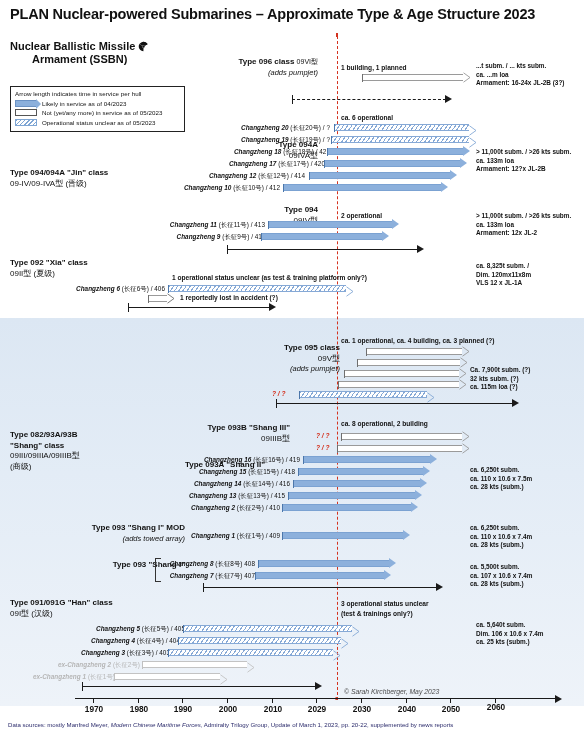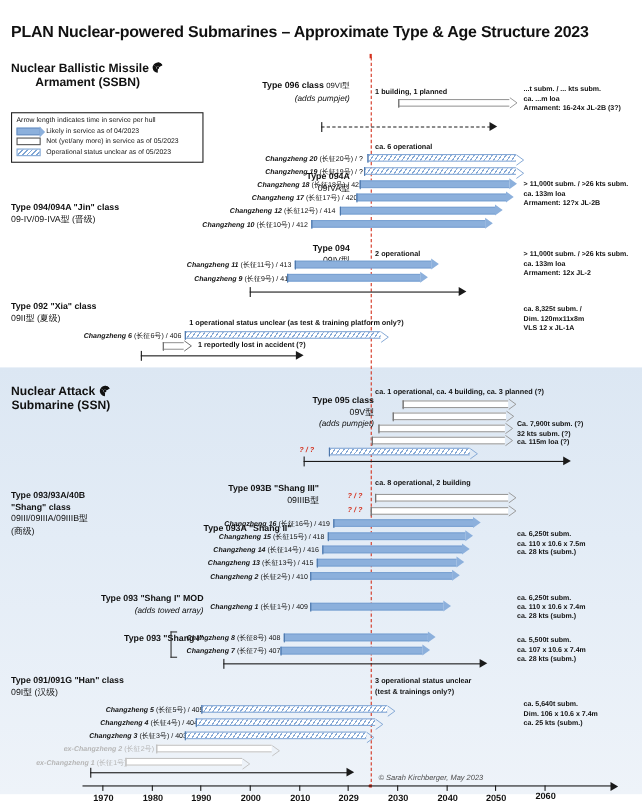--- a/index.html
+++ b/index.html
@@ -5,21 +5,21 @@
   * { box-sizing: border-box; }
   html, body { margin:0; padding:0; }
   body {
     width:584px; height:737px;
     background:#ffffff;
     font-family:"Liberation Sans", sans-serif;
     color:#111;
     position:relative;
     overflow:hidden;
   }
-  #stage { position:absolute; left:0; top:16px; width:584px; height:545px; }
+  #stage { position:absolute; left:0; top:0; width:584px; height:545px; }
 
   
   .abs { position:absolute; }
 
   
   .title {
     left:10px; top:6px;
     font-size:14.5px; font-weight:bold; letter-spacing:-0.2px;
     white-space:nowrap;
   }
@@ -406,30 +406,20 @@
       </div>
   </div>
   <div class="abs ann" style="left:180px; top:294px;">1 reportedly lost in accident (?)</div>
 
   <div class="abs rangearrow" style="left:128px; top:303px; width:148px;">
     <div class="lcap"></div>
       <div class="ln"></div>
       <div class="ahead"></div>
   </div>
 
-  <div class="abs sect-head" style="left:10px; top:334px;">
-    <span>Nuclear Attack</span><span class="radiation"><svg width="11" height="11" viewBox="0 0 24 24">
-          <circle cx="12" cy="12" r="2.6" fill="#111"></circle>
-          <path d="M12 1.5 A10.5 10.5 0 0 1 21 7 L14.5 10.5 A3.5 3.5 0 0 0 12 8.6 Z" fill="#111"></path>
-          <path d="M21 7 A10.5 10.5 0 0 1 12 22.5 L12 15.4 A3.5 3.5 0 0 0 14.5 10.5 Z" fill="#111" transform="rotate(120 12 12)"></path>
-          <path d="M21 7 A10.5 10.5 0 0 1 12 22.5 L12 15.4 A3.5 3.5 0 0 0 14.5 10.5 Z" fill="#111" transform="rotate(240 12 12)"></path>
-        </svg></span>
-    <br>
-    <span>Submarine (SSN)</span>
-  </div>
 
   <div class="abs cls right" style="left:230px; top:343px; width:110px;">
     <div class="l1">Type 095  class</div>
     <div class="l2">09V型</div>
     <div class="it" style="font-size:7.5px;">(adds pumpjet)</div>
   </div>
   <div class="abs ann" style="left:341px; top:337px;">ca. 1 operational, ca. 4 building, ca. 3 planned (?)</div>
   <div class="abs spec" style="left:470px; top:366px;">
     <div>Ca. 7,900t subm. (?)</div>
     <div>32 kts subm. (?)</div>
@@ -480,21 +470,21 @@
           <polyline points="0.5,0.8 7,5.5 0.5,10.2" fill="none" stroke="#86a9d6" stroke-width="0.9"></polyline>
         </svg></div>
   </div>
   <div class="abs rangearrow" style="left:276px; top:399px; width:243px;">
     <div class="lcap"></div>
       <div class="ln"></div>
       <div class="ahead"></div>
   </div>
 
   <div class="abs cls" style="left:10px; top:430px;">
-    <div class="l1">Type 093/93A/40B</div>
+    <div class="l1">Type 082/93A/93B</div>
     <div class="l1">"Shang" class</div>
     <div class="l2">09III/09IIIA/09IIIB型</div>
     <div class="l2">(商级)</div>
   </div>
   <div class="abs cls right" style="left:180px; top:423px; width:110px;">
     <div class="l1">Type 093B "Shang III"</div>
     <div class="l2">09IIIB型</div>
   </div>
   <div class="abs ann" style="left:341px; top:420px;">ca. 8 operational, 2 building</div>
 

